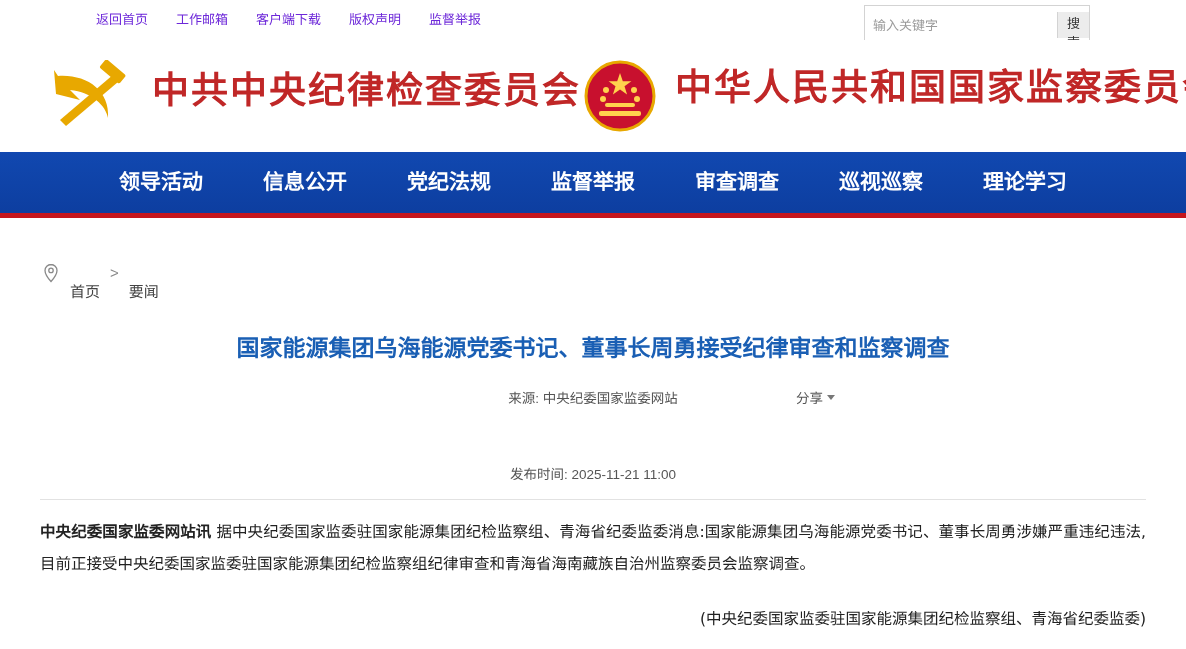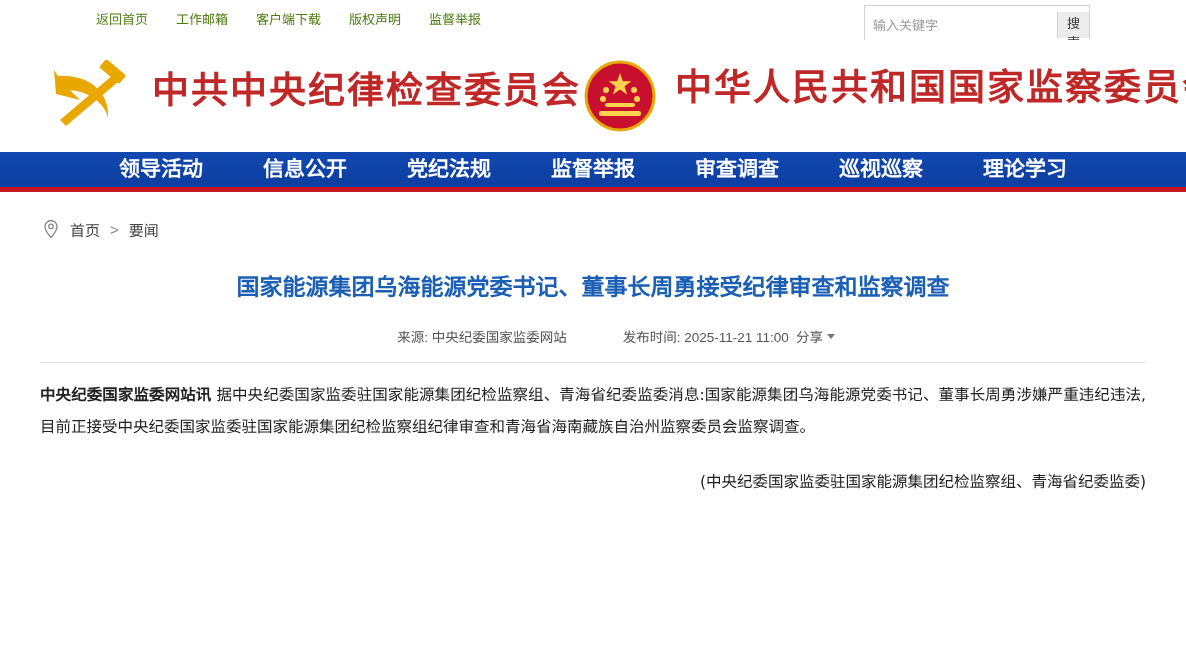--- a/index.html
+++ b/index.html
@@ -15,21 +15,21 @@
   .topbar {
     height: 40px;
     display: flex;
     align-items: center;
     padding: 0 0 0 96px;
     position: relative;
   }
   .topbar-links { display: flex; align-items: center; gap: 0; }
   .topbar-links a {
     font-size: 13px;
-    color: #4d7c0f;
+    color: #6d28d9;
     text-decoration: none;
     padding: 0 14px;
     line-height: 16px;
     white-space: nowrap;
   }
   .topbar-links a:first-child { padding-left: 0; }
 
   .search-box {
     position: absolute;
     right: 96px;
@@ -88,21 +88,21 @@
     font-size: 37px;
     color: #c02727;
     letter-spacing: 2px;
     white-space: nowrap;
   }
   .emblem-ccdi { width: 96px; height: 72px; flex: none; }
   .emblem-nsc  { width: 78px; height: 78px; flex: none; }
 
   
   .nav {
-    height: 40px;
+    height: 66px;
     background: linear-gradient(180deg,#1148b0 0%, #0d3ea0 100%);
     display: flex;
     align-items: center;
     justify-content: center;
     gap: 0;
     border-bottom: 5px solid #c5161d;
   }
   .nav a {
     color: #ffffff;
     font-size: 21px;
@@ -116,21 +116,21 @@
 
   
   .crumb {
     padding: 26px 0 0 40px;
     display: flex;
     align-items: center;
     gap: 8px;
     font-size: 15px;
     color: #444;
   }
-  .crumb a { color: #444; text-decoration: none; }
+  .crumb a { color: #444; text-decoration: none; margin-top: 36px; }
   .crumb .sep { color: #888; padding: 0 2px; }
   .pin { width: 22px; height: 22px; flex: none; }
 
   
   .article { padding: 0 40px; }
   .art-title {
     text-align: center;
     color: #1a5fb4;
     font-size: 23px;
     font-weight: bold;
@@ -141,20 +141,21 @@
   .art-meta {
     margin-top: 22px;
     display: flex;
     align-items: center;
     justify-content: center;
     gap: 56px;
     font-size: 13.5px;
     color: #555;
     position: relative;
     padding-bottom: 16px;
+    flex-direction: column;
   }
   .share {
     position: absolute;
     left: 756px;
     top: 0;
     font-size: 13.5px;
     color: #555;
     display: flex;
     align-items: center;
     gap: 2px;

